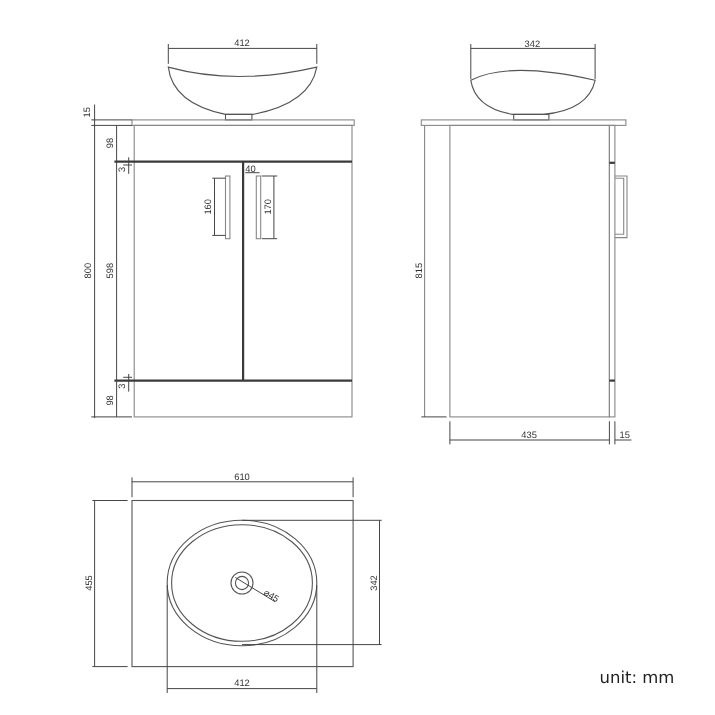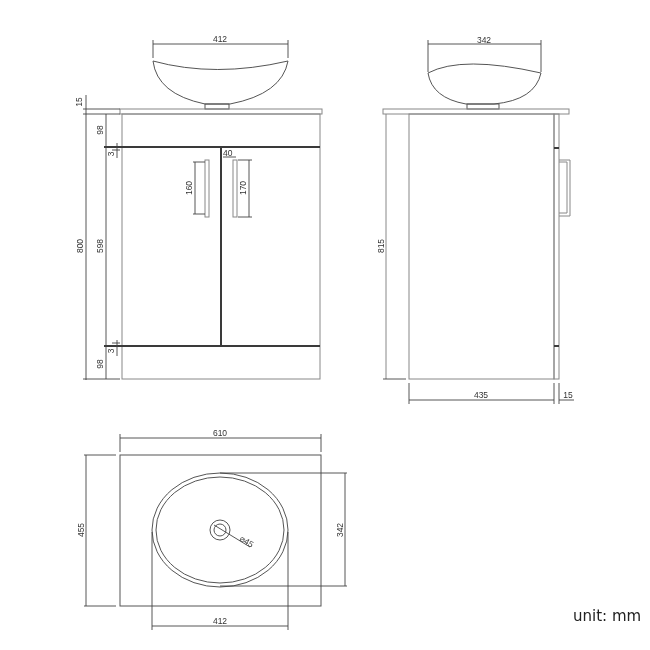--- a/index.html
+++ b/index.html
@@ -3,21 +3,21 @@
 <meta charset="utf-8">
 <style>
   html, body { margin: 0; padding: 0; background: #ffffff; }
   body { width: 650px; height: 650px; overflow: hidden; position: relative; }
   svg { position: absolute; left: 0; top: 0; }
   .ln { stroke: #555555; stroke-width: 1; fill: none; }
   .lnd { stroke: #3a3a3a; stroke-width: 2; fill: none; }
   .lng { stroke: #888888; stroke-width: 1; fill: none; }
   .dim { stroke: #444444; stroke-width: 0.9; fill: none; }
   .txt { font-family: "Liberation Sans", sans-serif; font-size: 8.5px; fill: #333333; }
-  .unit { position: absolute; left: 573px; top: 607px; font-family: "DejaVu Sans", sans-serif; font-size: 15px; color: #222222; }
+  .unit { position: absolute; left: 545px; top: 607px; font-family: "DejaVu Sans", sans-serif; font-size: 15px; color: #222222; }
 </style>
 </head>
 <body>
 
 <svg width="650" height="650" viewBox="0 0 650 650">
 
   <g>
 
     <path class="ln" d="M153,61 Q215,78 288,61 Q282,94 230,104 L205,104 Q157,94 153,61 Z"></path>
     <rect class="ln" x="205" y="104" width="24" height="5"></rect>

